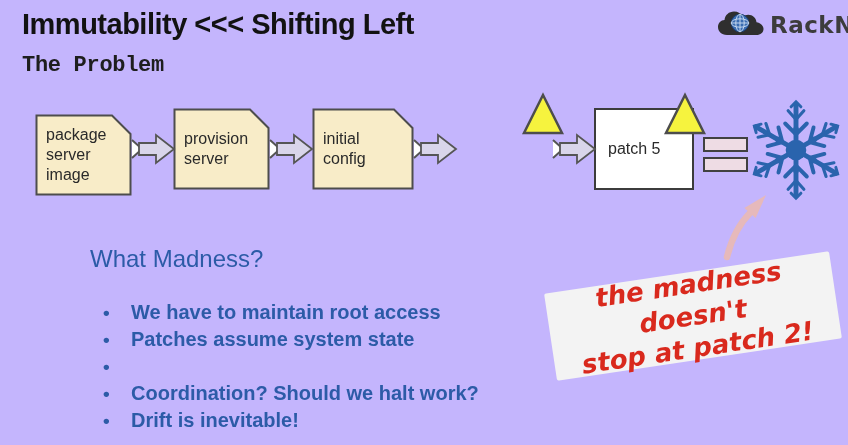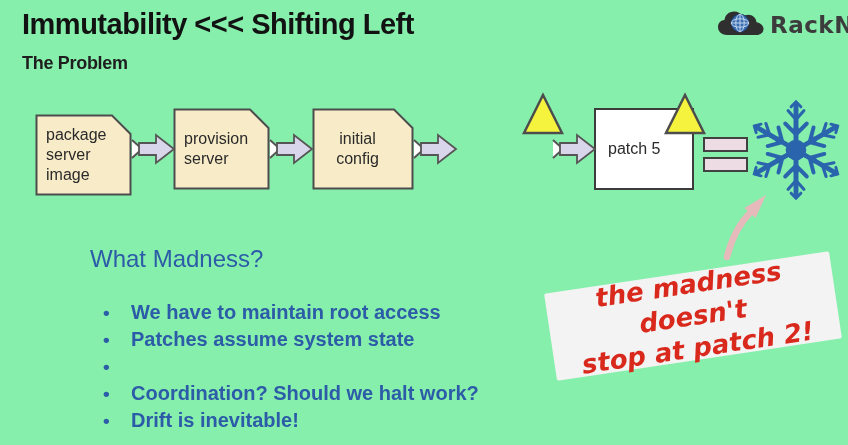--- a/index.html
+++ b/index.html
@@ -1,22 +1,22 @@
 <!DOCTYPE html>
 <html><head>
 <meta charset="utf-8">
 <style>
   html,body{margin:0;padding:0;background:#fff;}
-  .slide{position:relative;width:848px;height:445px;background:#86efac;overflow:hidden;
+  .slide{position:relative;width:848px;height:445px;background:#c4b5fd;overflow:hidden;
          font-family:"Liberation Sans",sans-serif;}
   .abs{position:absolute;}
 
   
   .title{left:22px;top:8px;font-size:29px;font-weight:bold;color:#121212;letter-spacing:-0.5px;}
-  .subtitle{left:22px;top:53px;font-size:18px;font-weight:bold;color:#1e1e1e;letter-spacing:-0.3px;}
+  .subtitle{left:22px;top:53px;font-size:22px;font-weight:bold;color:#1e1e1e;letter-spacing:-0.3px;font-family:Liberation Mono, monospace;}
 
   
   .logo{left:716px;top:7px;display:flex;align-items:center;gap:4px;}
   .logo-text{font-size:23px;font-weight:bold;color:#3c3c3c;letter-spacing:0.5px;
              font-family:"DejaVu Sans",sans-serif;}
 
   
   .node-label{position:absolute;left:11px;right:4px;top:50%;transform:translateY(-50%);
               font-size:16px;line-height:20px;color:#2a2a2a;white-space:pre-line;}
   .node-plain{background:#ffffff;border:2px solid #3c3c3c;width:96px;height:78px;}
@@ -66,21 +66,21 @@
 server
 image</div>
   </div>
   <div class="abs" style="left:173px;top:108px;width:97px;height:82px;">
     <svg width="97" height="82">
         <polygon points="1.5,1.5 77,1.5 95.5,20 95.5,80.5 1.5,80.5" fill="#f8ecc8" stroke="#4d4d4d" stroke-width="2"></polygon>
       </svg>
     <div class="node-label">provision
 server</div>
   </div>
-  <div class="abs" style="left:312px;top:108px;width:84px;height:82px;text-align:center;">
+  <div class="abs" style="left:312px;top:108px;width:84px;height:82px;">
     <svg width="102" height="82">
         <polygon points="1.5,1.5 82,1.5 100.5,20 100.5,80.5 1.5,80.5" fill="#f8ecc8" stroke="#4d4d4d" stroke-width="2"></polygon>
       </svg>
     <div class="node-label">initial
 config</div>
   </div>
 
   <div class="abs node-plain" style="left:594px;top:108px;">
     <div class="patch-label">patch 5</div>
   </div>

